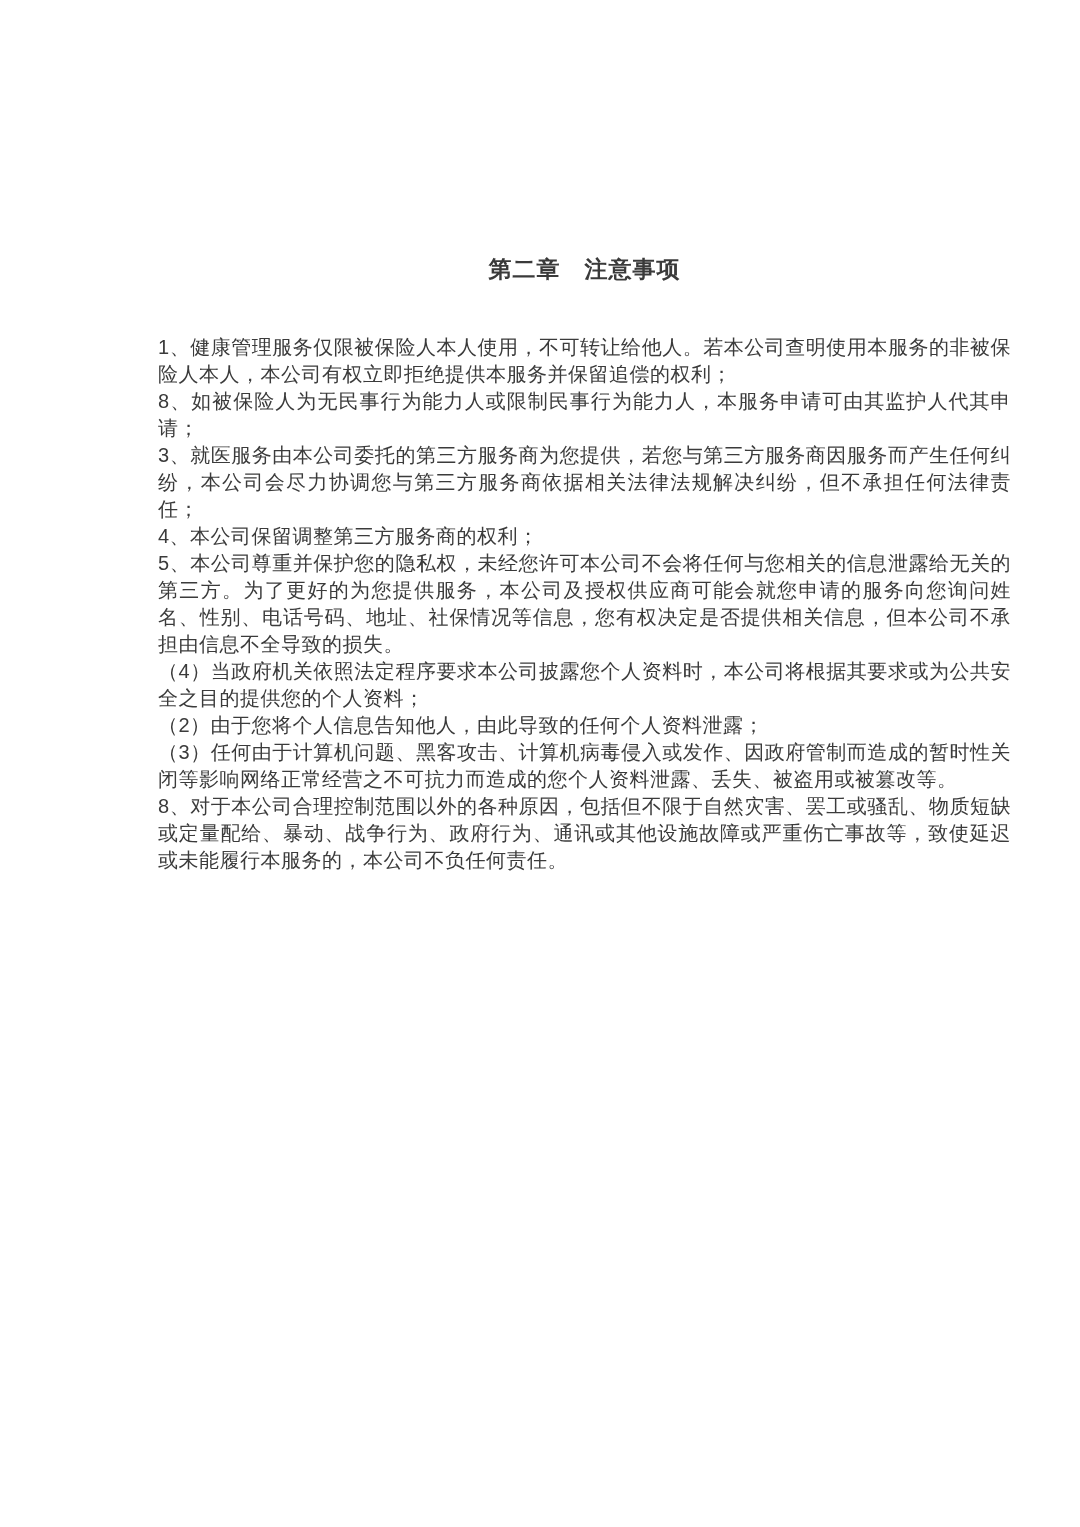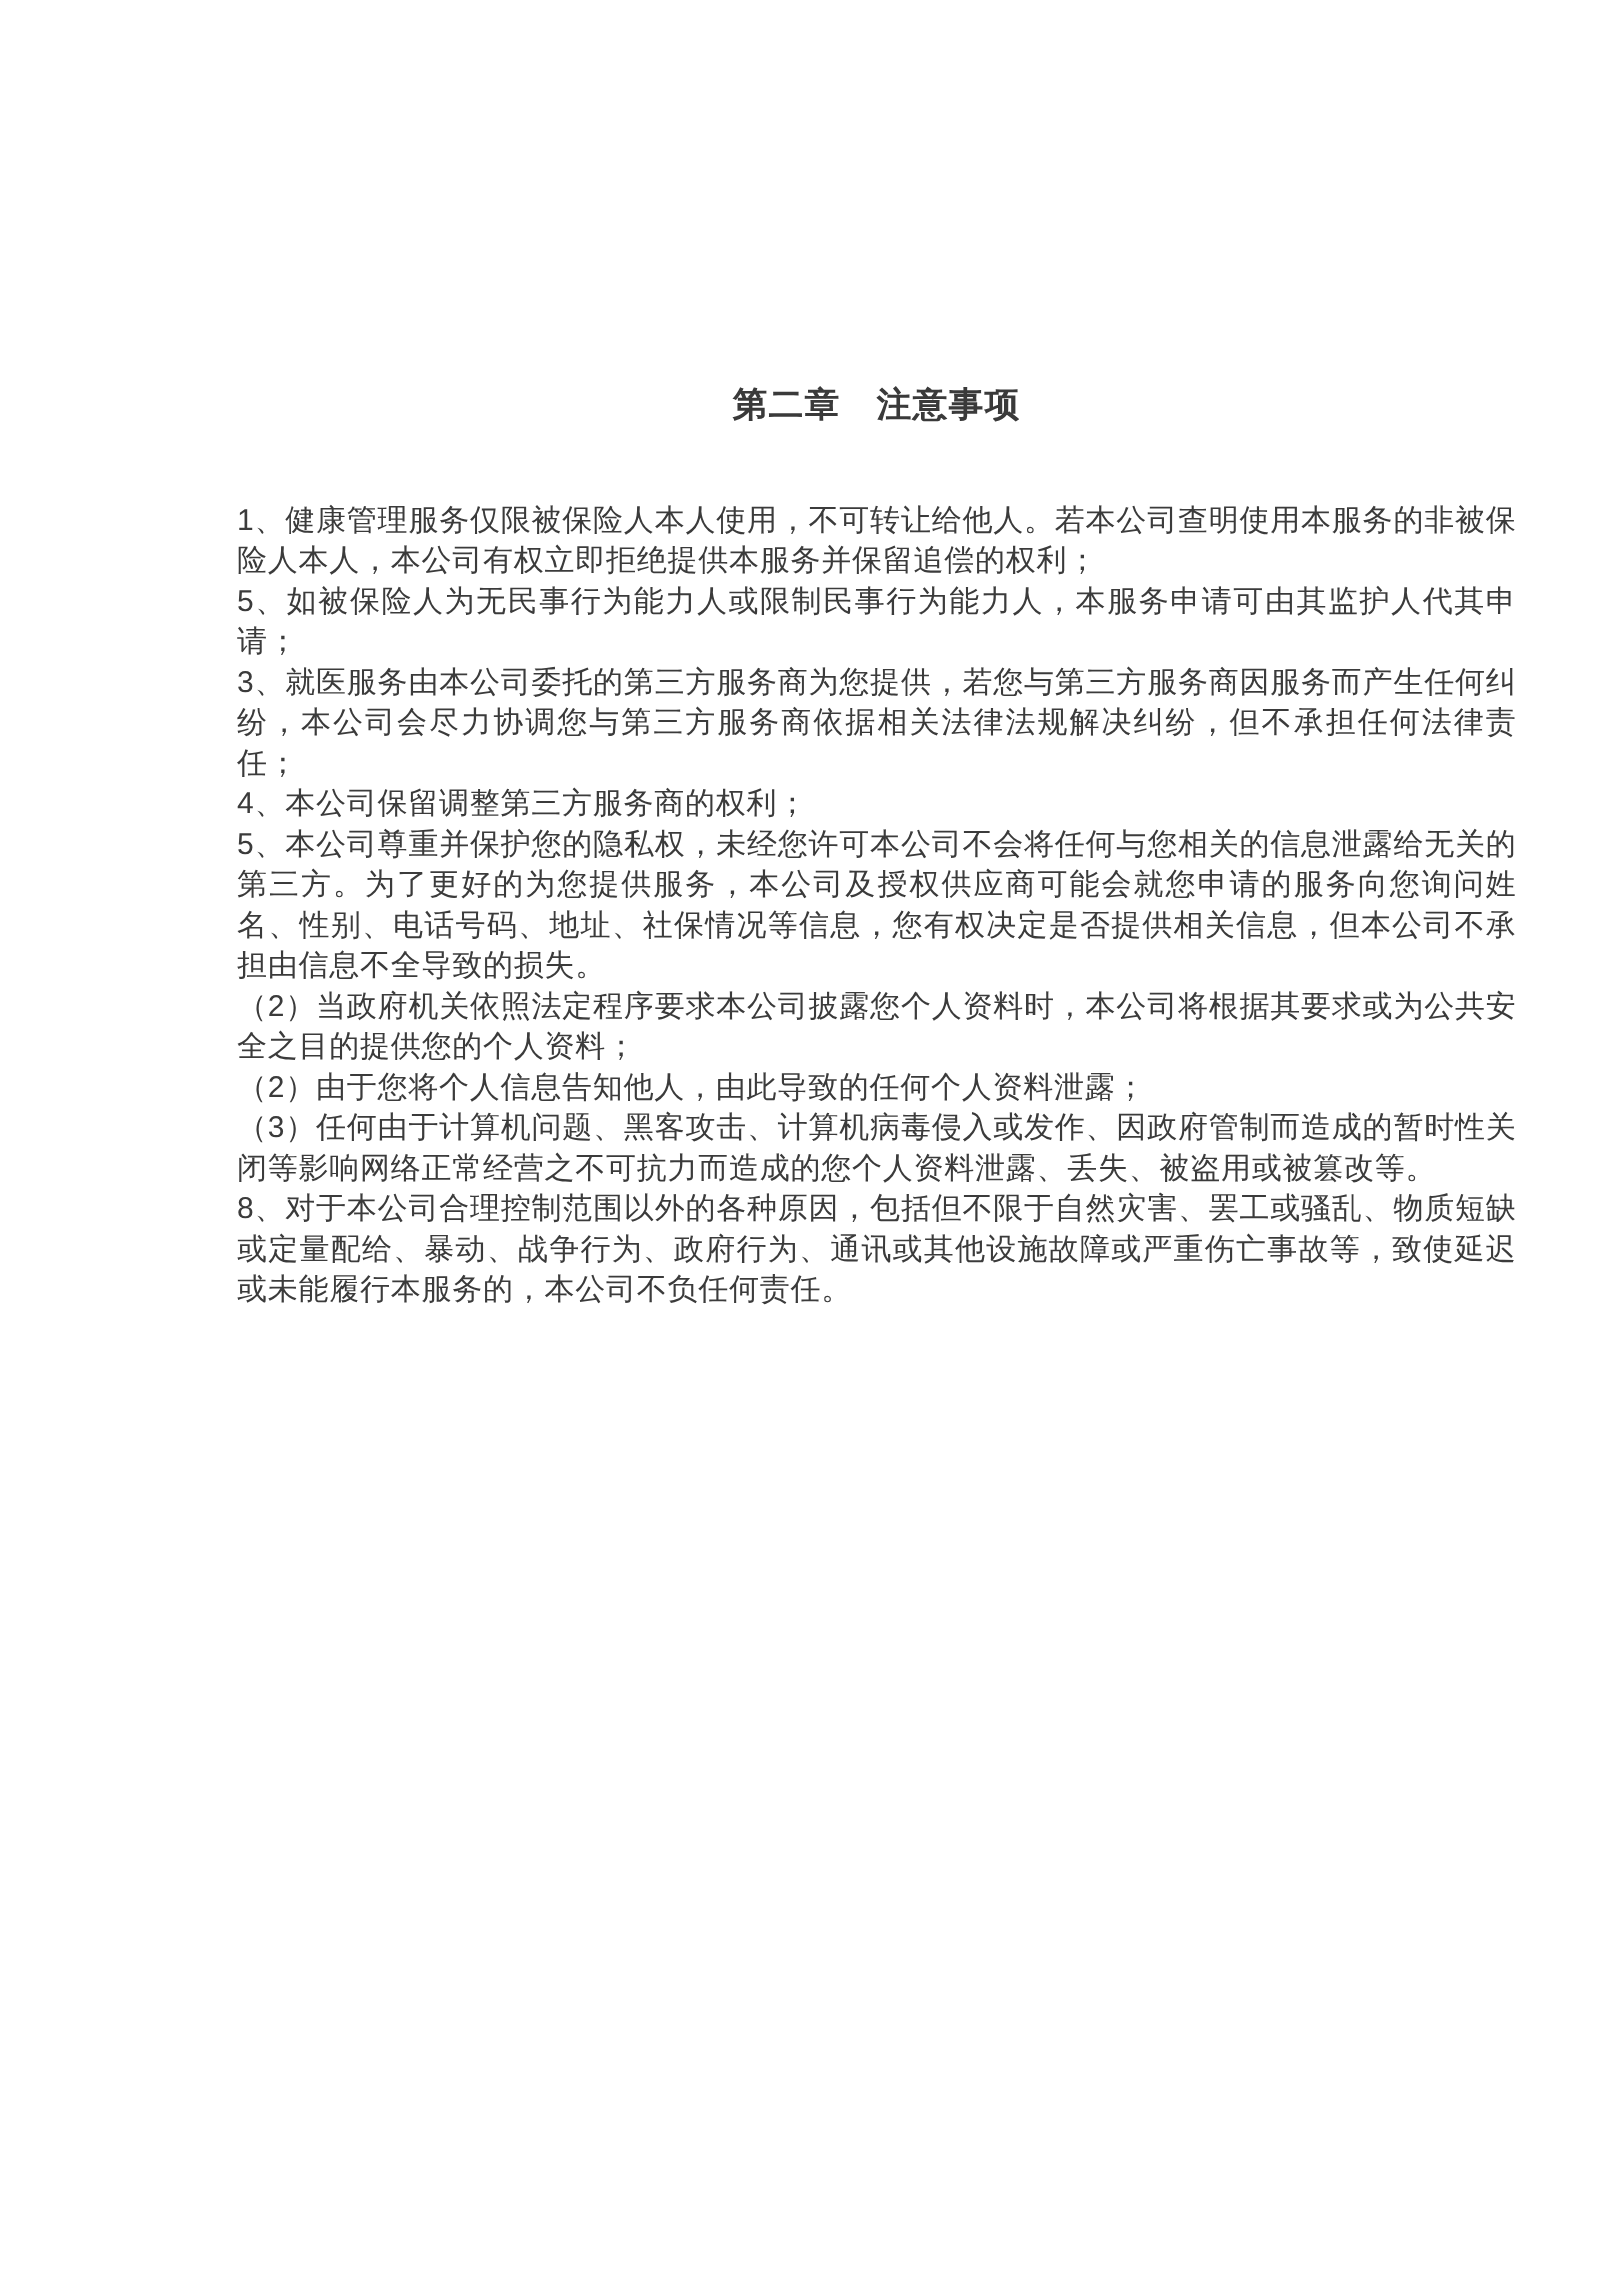--- a/index.html
+++ b/index.html
@@ -45,22 +45,22 @@
   }
 </style>
 </head>
 <body>
 
 <div class="page">
   <h1 class="chapter-title">第二章　注意事项</h1>
 
   <div class="doc-body">
     <p class="para">1、健康管理服务仅限被保险人本人使用，不可转让给他人。若本公司查明使用本服务的非被保险人本人，本公司有权立即拒绝提供本服务并保留追偿的权利；</p>
-    <p class="para">5、如被保险人为无民事行为能力人或限制民事行为能力人，本服务申请可由其监护人代其申请；</p>
+    <p class="para">8、如被保险人为无民事行为能力人或限制民事行为能力人，本服务申请可由其监护人代其申请；</p>
     <p class="para">3、就医服务由本公司委托的第三方服务商为您提供，若您与第三方服务商因服务而产生任何纠纷，本公司会尽力协调您与第三方服务商依据相关法律法规解决纠纷，但不承担任何法律责任；</p>
     <p class="para">4、本公司保留调整第三方服务商的权利；</p>
     <p class="para">5、本公司尊重并保护您的隐私权，未经您许可本公司不会将任何与您相关的信息泄露给无关的第三方。为了更好的为您提供服务，本公司及授权供应商可能会就您申请的服务向您询问姓名、性别、电话号码、地址、社保情况等信息，您有权决定是否提供相关信息，但本公司不承担由信息不全导致的损失。</p>
-    <p class="para">（2）当政府机关依照法定程序要求本公司披露您个人资料时，本公司将根据其要求或为公共安全之目的提供您的个人资料；</p>
+    <p class="para">（4）当政府机关依照法定程序要求本公司披露您个人资料时，本公司将根据其要求或为公共安全之目的提供您的个人资料；</p>
     <p class="para">（2）由于您将个人信息告知他人，由此导致的任何个人资料泄露；</p>
     <p class="para">（3）任何由于计算机问题、黑客攻击、计算机病毒侵入或发作、因政府管制而造成的暂时性关闭等影响网络正常经营之不可抗力而造成的您个人资料泄露、丢失、被盗用或被篡改等。</p>
     <p class="para">8、对于本公司合理控制范围以外的各种原因，包括但不限于自然灾害、罢工或骚乱、物质短缺或定量配给、暴动、战争行为、政府行为、通讯或其他设施故障或严重伤亡事故等，致使延迟或未能履行本服务的，本公司不负任何责任。</p>
   </div>
 </div>
 
 </body></html>

